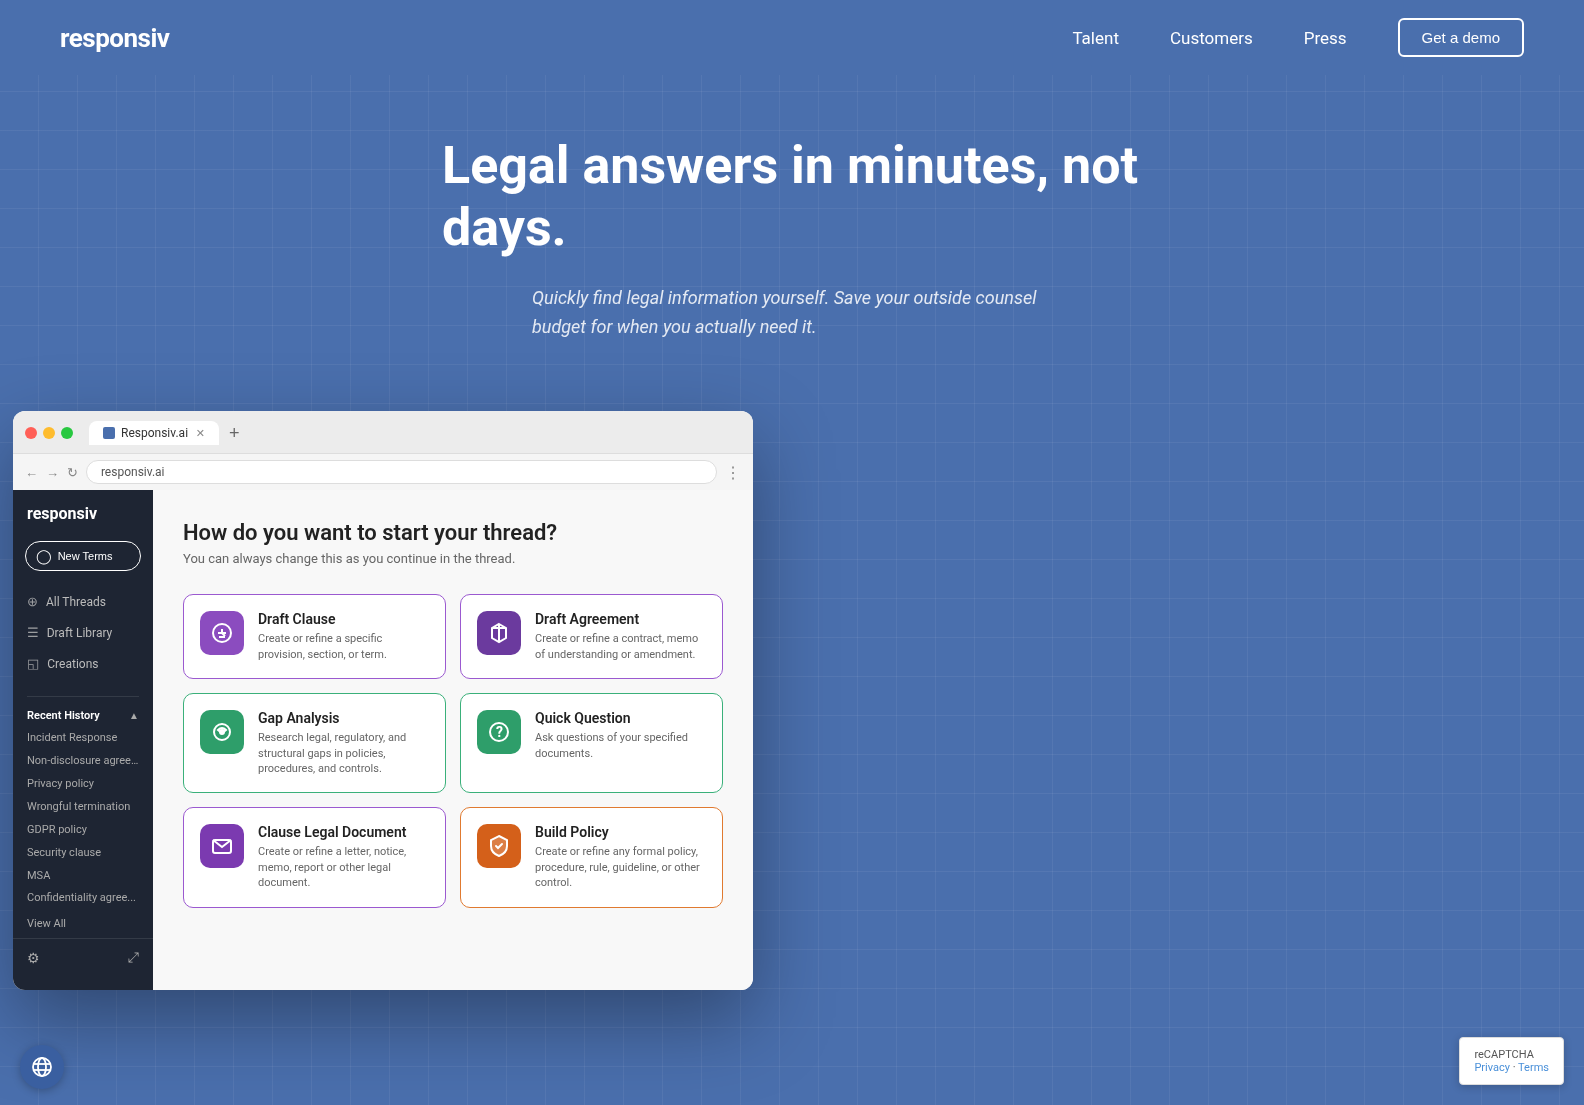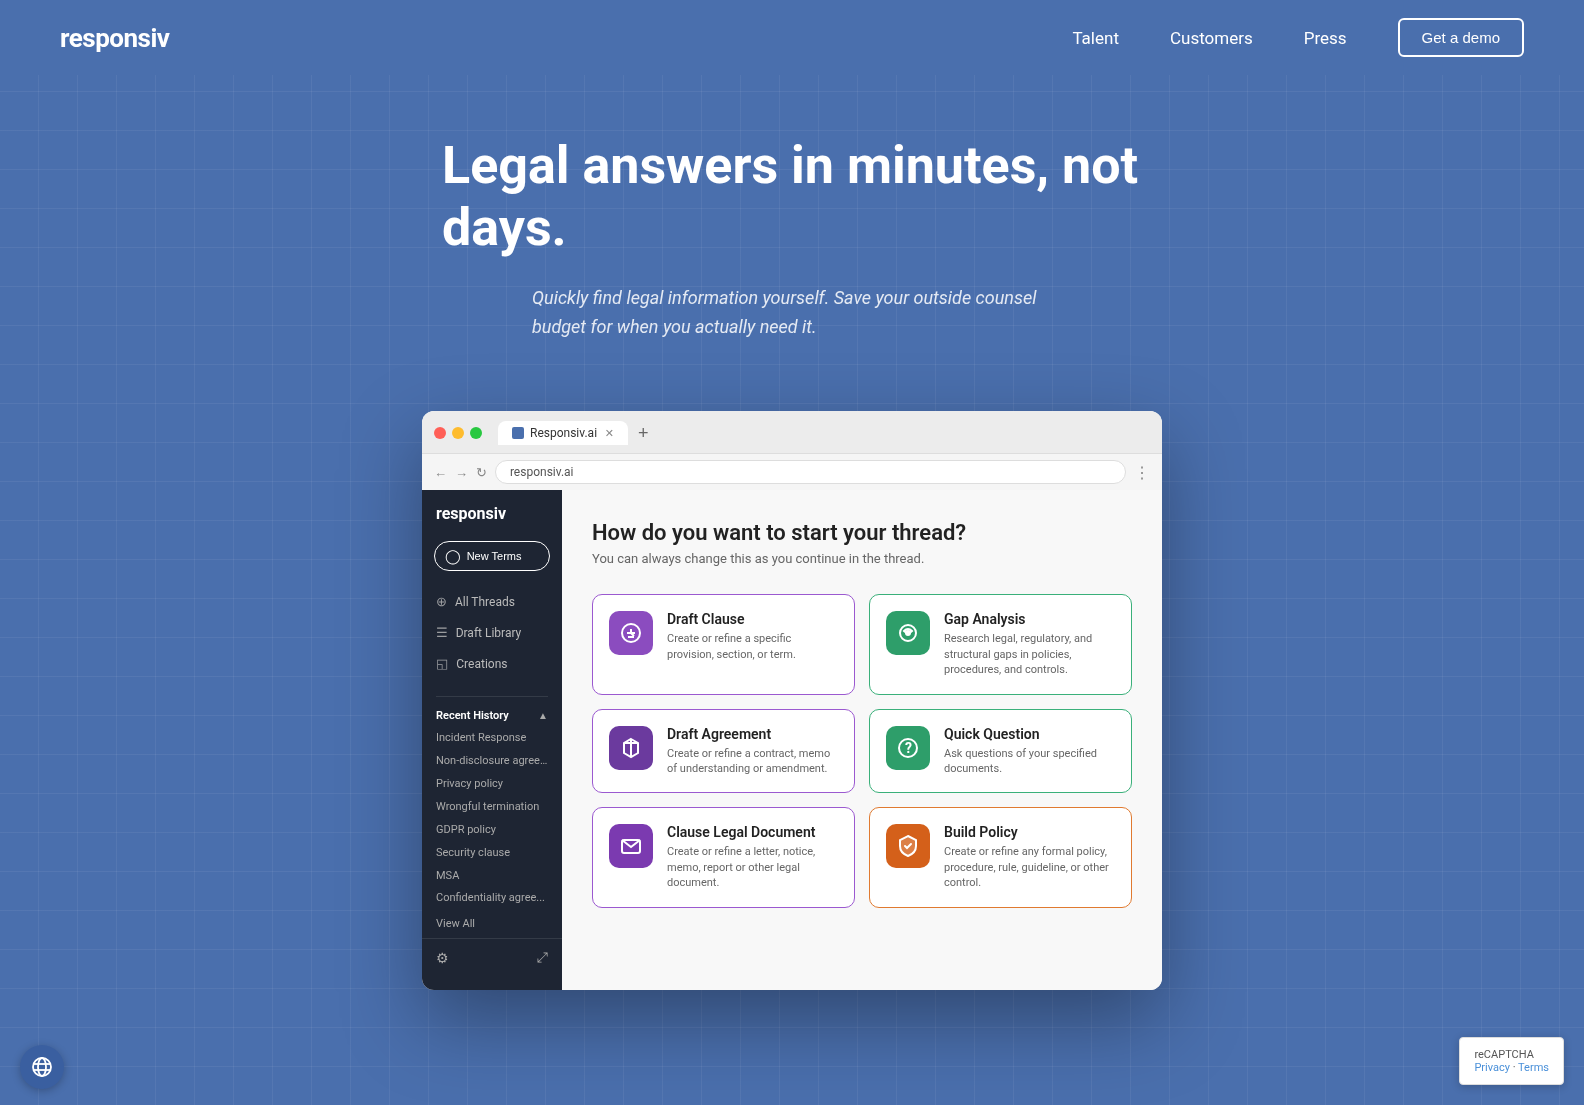--- a/index.html
+++ b/index.html
@@ -19,21 +19,21 @@
       padding: 9px 22px; border-radius: 6px; font-size: 15px; cursor: pointer;
       font-weight: 500;
     }
 
     
     .hero { padding: 60px 4px 40px; }
     .hero h1 { color: #fff; font-size: 52px; font-weight: 700; line-height: 1.2; margin-bottom: 24px; max-width: 700px; margin-left: auto; margin-right: auto; }
     .hero p { color: rgba(255,255,255,0.85); font-size: 18px; line-height: 1.6; max-width: 520px; margin: 0 auto; font-style: italic; }
 
     
-    .browser-wrap { display: flex; justify-content: center; padding: 30px 13px 50px; }
+    .browser-wrap { display: flex; justify-content: flex-start; padding: 30px 13px 50px; }
     .browser {
       width: 740px; background: #fff; border-radius: 12px;
       box-shadow: 0 30px 80px rgba(0,0,0,0.35); overflow: hidden;
     }
     .browser-chrome {
       background: #ececec; padding: 10px 12px 8px; display: flex; align-items: center; gap: 8px;
     }
     .dots { display: flex; gap: 6px; }
     .dot { width: 12px; height: 12px; border-radius: 50%; }
     .dot-red { background: #ff5f57; }
@@ -259,45 +259,45 @@
                 <line x1="8" y1="12" x2="16" y2="12"></line>
                 <line x1="9" y1="16" x2="15" y2="16"></line>
               </svg>
             </div>
             <div class="card-text">
               <h3>Draft Clause</h3>
               <p>Create or refine a specific provision, section, or term.</p>
             </div>
           </div>
 
+          <div class="option-card purple">
+            <div class="card-icon dark-purple-bg">
+              <svg width="24" height="24" viewBox="0 0 24 24" fill="none" stroke="#fff" stroke-width="2">
+                <path d="M12 3 L19 7 L19 17 L12 21 L5 17 L5 7 Z"></path>
+                <line x1="12" y1="3" x2="12" y2="21"></line>
+                <line x1="5" y1="7" x2="19" y2="7"></line>
+              </svg>
+            </div>
+            <div class="card-text">
+              <h3>Draft Agreement</h3>
+              <p>Create or refine a contract, memo of understanding or amendment.</p>
+            </div>
+          </div>
+
           <div class="option-card green">
             <div class="card-icon green-bg">
               <svg width="24" height="24" viewBox="0 0 24 24" fill="none" stroke="#fff" stroke-width="2">
                 <circle cx="12" cy="12" r="8"></circle>
                 <path d="M8 10 Q12 6 16 10 Q12 14 8 10Z" fill="rgba(255,255,255,0.4)" stroke="#fff"></path>
                 <circle cx="12" cy="12" r="2" fill="#fff"></circle>
               </svg>
             </div>
             <div class="card-text">
               <h3>Gap Analysis</h3>
               <p>Research legal, regulatory, and structural gaps in policies, procedures, and controls.</p>
-            </div>
-          </div>
-
-          <div class="option-card purple">
-            <div class="card-icon dark-purple-bg">
-              <svg width="24" height="24" viewBox="0 0 24 24" fill="none" stroke="#fff" stroke-width="2">
-                <path d="M12 3 L19 7 L19 17 L12 21 L5 17 L5 7 Z"></path>
-                <line x1="12" y1="3" x2="12" y2="21"></line>
-                <line x1="5" y1="7" x2="19" y2="7"></line>
-              </svg>
-            </div>
-            <div class="card-text">
-              <h3>Draft Agreement</h3>
-              <p>Create or refine a contract, memo of understanding or amendment.</p>
             </div>
           </div>
 
           <div class="option-card green">
             <div class="card-icon green-bg">
               <svg width="24" height="24" viewBox="0 0 24 24" fill="none" stroke="#fff" stroke-width="2">
                 <circle cx="12" cy="12" r="9"></circle>
                 <text x="9" y="17" fill="#fff" font-size="14" stroke="none" font-weight="bold">?</text>
               </svg>
             </div>

